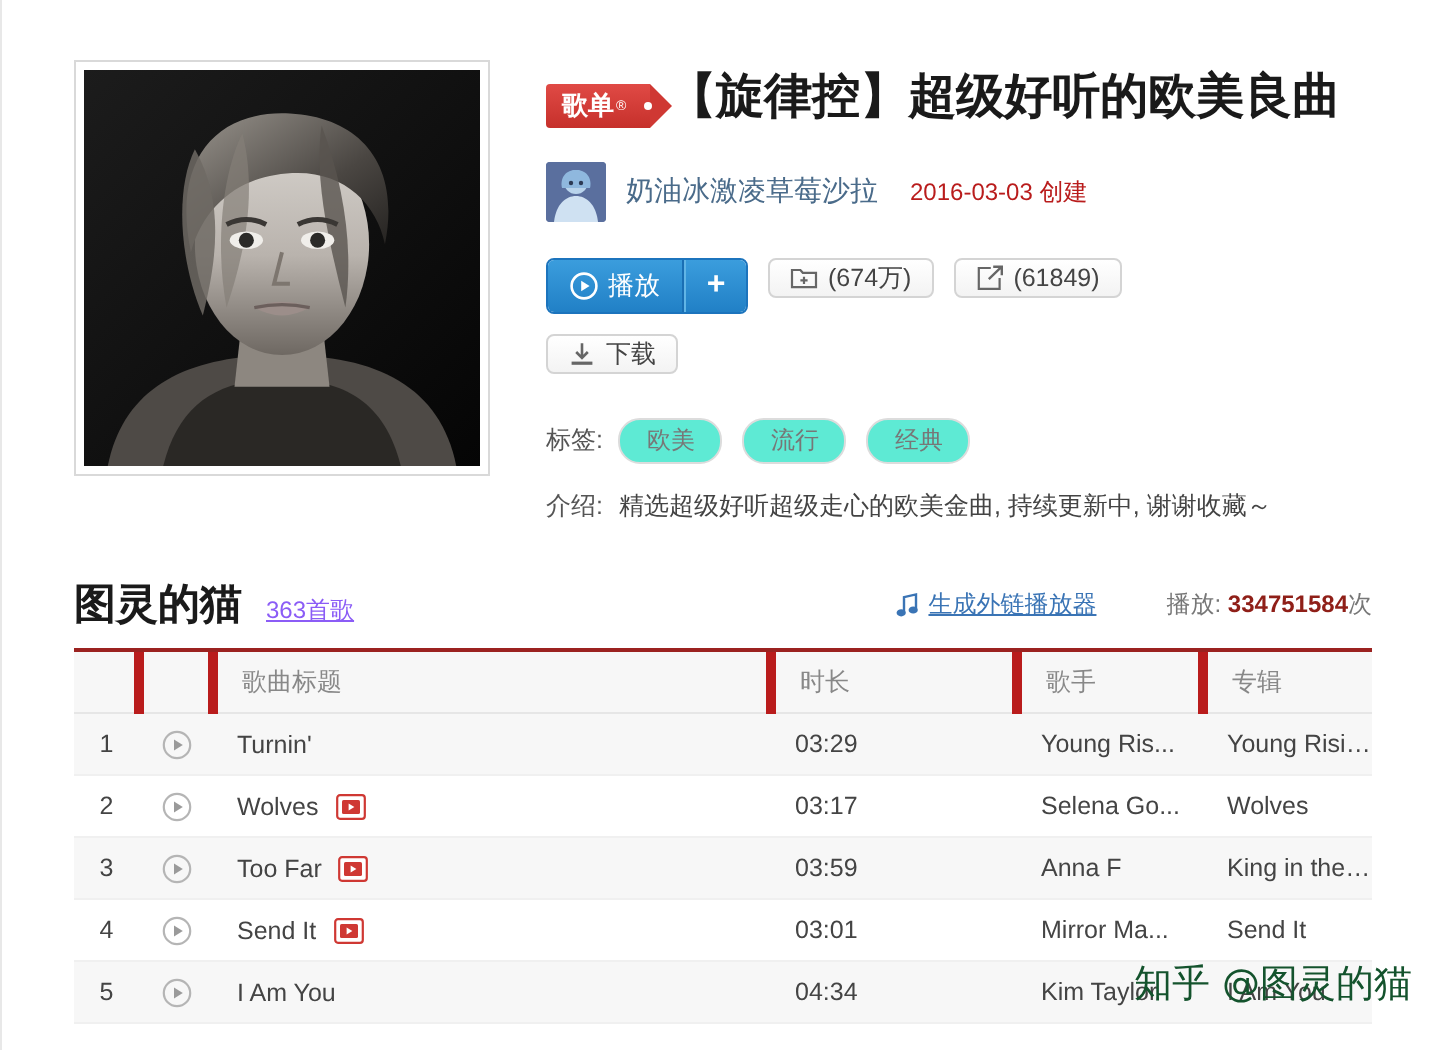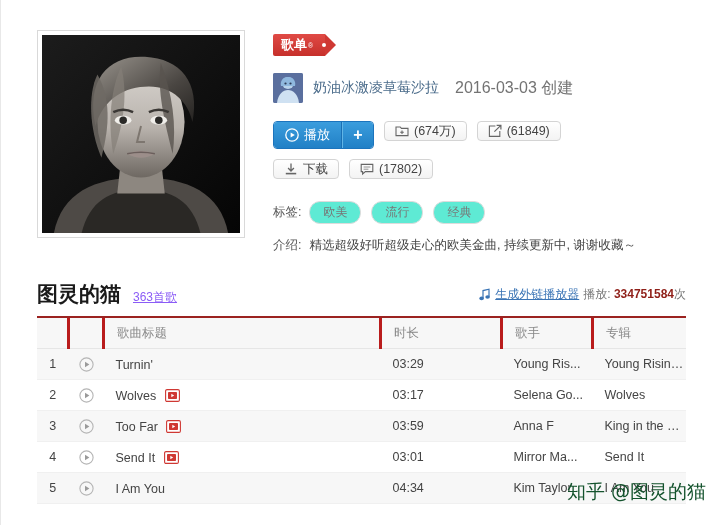--- a/index.html
+++ b/index.html
@@ -121,22 +121,22 @@
   }
   .avatar svg { display:block; width:100%; height:100%; }
   .author-name {
     margin-left: 10px;
     font-size: 14px;
     color: #4a6b8a;
     cursor: pointer;
   }
   .create-date {
     margin-left: 16px;
-    font-size: 16px;
-    color: #737373;
+    font-size: 12px;
+    color: #b91c1c;
   }
 
   .btn-row {
     margin-top: 18px;
     display: flex;
     flex-wrap: wrap;
     gap: 10px;
     max-width: 340px;
   }
   .btn {
@@ -238,21 +238,21 @@
     display: flex;
     align-items: center;
     font-size: 12px;
   }
   .ext-link {
     color: #3a74b5;
     text-decoration: underline;
     cursor: pointer;
     margin-left: 4px;
   }
-  .play-stat { margin-left: 4px; color: #777; }
+  .play-stat { margin-left: 35px; color: #777; }
   .play-stat b { color: #8f1f18; font-weight: bold; }
 
   .red-rule {
     height: 2px;
     background: #9b2220;
     margin-bottom: 0;
   }
 
   table.songs {
     width: 100%;
@@ -261,21 +261,21 @@
     table-layout: fixed;
   }
   table.songs th {
     background: #f7f7f7;
     color: #888;
     font-weight: normal;
     text-align: left;
     height: 30px;
     padding: 0 0 0 12px;
     border-bottom: 1px solid #e6e6e6;
-    border-right: 3px solid #b91c1c;
+    border-right: 5px solid #b91c1c;
     font-size: 12.5px;
   }
   table.songs th:last-child { border-right: none; }
   table.songs td {
     height: 30px;
     padding: 0 0 0 12px;
     color: #444;
     border-bottom: 1px solid #f0f0f0;
     overflow: hidden;
     white-space: nowrap;
@@ -365,20 +365,21 @@
     </div>
 
     <div class="info">
 
       <div class="title-row">
         <span class="badge-songlist">
           <span>歌单</span>
             <span class="reg">®</span>
           <i class="badge-dot"></i>
         </span>
+        <span class="pl-title">【旋律控】超级好听的欧美良曲</span>
       </div>
 
       <div class="author-row">
         <span class="avatar">
           <svg viewBox="0 0 30 30">
             <rect width="30" height="30" fill="#5a6f9e"></rect>
             <circle cx="15" cy="10" r="6" fill="#b9d4ec"></circle>
             <path d="M15 4 C9 4 7 9 8 13 L22 13 C23 9 21 4 15 4 Z" fill="#8fb8de"></path>
             <path d="M4 30 C5 21 10 17 15 17 C20 17 25 21 26 30 Z" fill="#cfe1f2"></path>
             <circle cx="12.5" cy="10.5" r="1.1" fill="#2d3b55"></circle>
@@ -427,29 +428,20 @@
         <span class="btn">
           <span class="ico">
             <svg width="14" height="14" viewBox="0 0 14 14">
               <path d="M7 1.6 V8.6 M4.1 6 L7 9 L9.9 6" fill="none" stroke="#666" stroke-width="1.3"></path>
               <path d="M1.8 11.6 H12.2" stroke="#666" stroke-width="1.6"></path>
             </svg>
           </span>
           <span>下载</span>
         </span>
 
-        <span class="btn">
-          <span class="ico">
-            <svg width="14" height="14" viewBox="0 0 14 14">
-              <path d="M1.2 2.4 H12.8 V9.6 H5.4 L2.6 12 V9.6 H1.2 Z" fill="none" stroke="#666" stroke-width="1.1"></path>
-              <path d="M3.6 5 H10.4 M3.6 7.2 H8.4" stroke="#888" stroke-width="0.9"></path>
-            </svg>
-          </span>
-          <span>(17802)</span>
-        </span>
 
       </div>
 
       <div class="meta-row">
         <span class="meta-label">标签:</span>
         <span class="tags">
           <span class="tag">欧美</span>
           <span class="tag">流行</span>
           <span class="tag">经典</span>
         </span>

